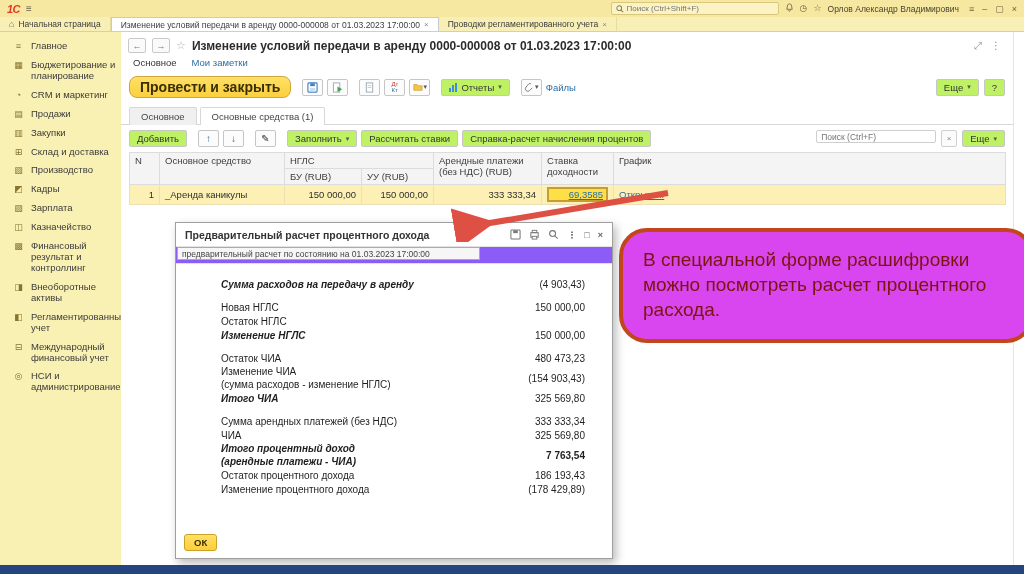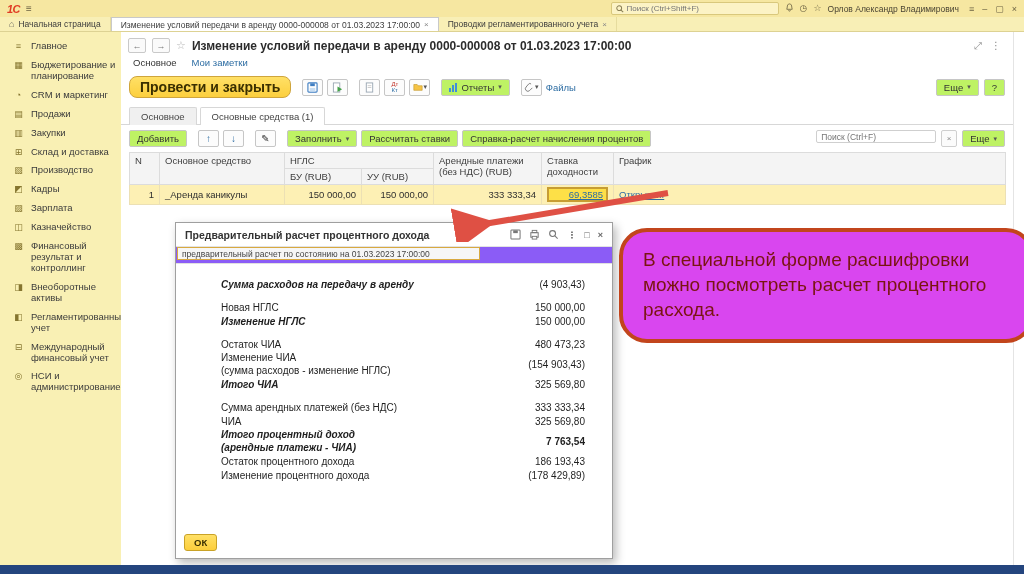--- a/index.html
+++ b/index.html
@@ -402,20 +402,24 @@
       <div class="rrow">
           <span class="rlabel sec">Сумма расходов на передачу в аренду</span>
           <span>(4 903,43)</span>
         </div>
       <div class="gap"></div>
       <div class="rrow">
           <span class="rlabel">Новая НГЛС</span>
           <span>150 000,00</span>
         </div>
       <div class="rrow">
+          <span class="rlabel">Остаток НГЛС</span>
+          <span></span>
+        </div>
+      <div class="rrow">
           <span class="rlabel sec">Изменение НГЛС</span>
           <span>150 000,00</span>
         </div>
       <div class="gap"></div>
       <div class="rrow">
           <span class="rlabel">Остаток ЧИА</span>
           <span>480 473,23</span>
         </div>
       <div class="rrow">
         <span class="rlabel"><span>Изменение ЧИА</span><br><span>(сумма расходов - изменение НГЛС)</span></span>

